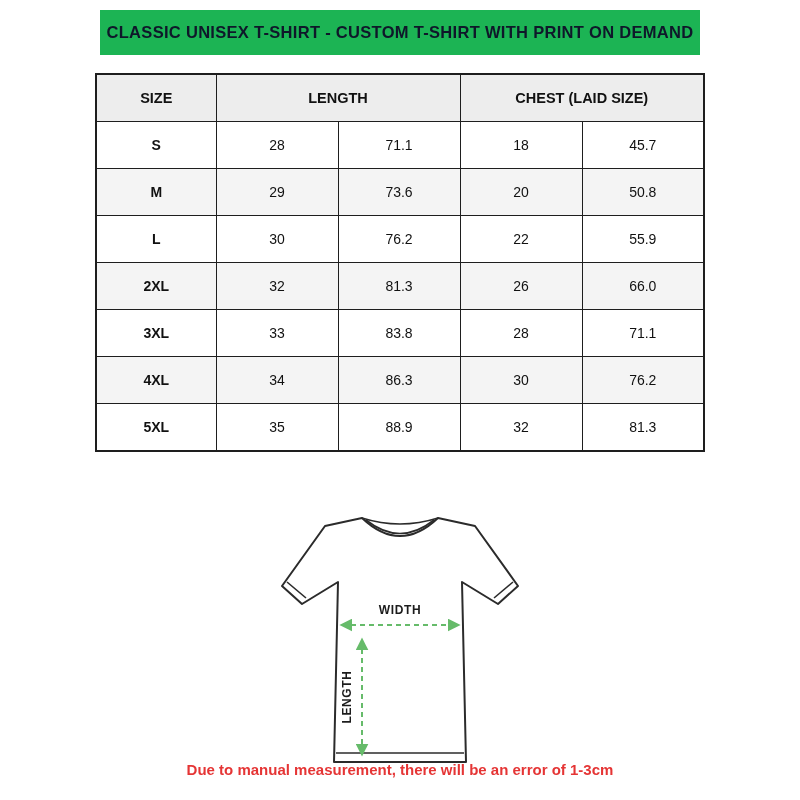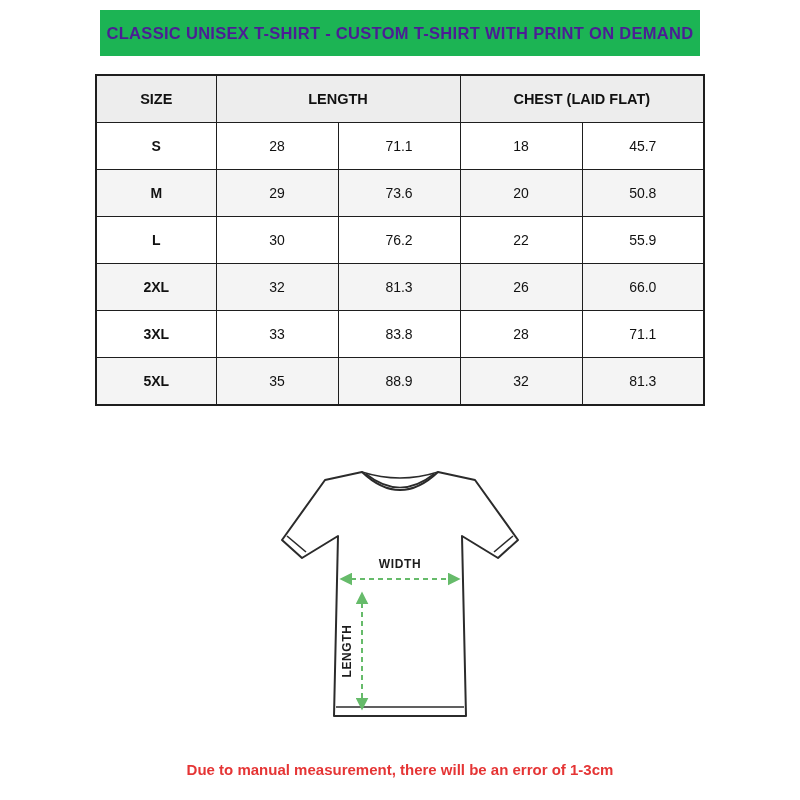--- a/index.html
+++ b/index.html
@@ -15,21 +15,21 @@
   body{
     width:800px;height:800px;background:#ffffff;
     font-family:"Liberation Sans", sans-serif;color:#111;
   }
   .page{
     width:800px;height:800px;position:relative;overflow:hidden;
     display:flex;flex-direction:column;align-items:center;
   }
   .banner{
     margin-top:10px;width:600px;height:46px;
-    background:var(--banner-bg);color:#4c1d95;
+    background:var(--banner-bg);color:#0f172a;
     display:flex;align-items:center;justify-content:center;
     font-weight:700;font-size:16.5px;letter-spacing:.3px;text-align:center;
   }
   .table-wrap{margin-top:18px;width:610px;}
   table.size-chart{
     width:100%;border-collapse:collapse;border:2px solid var(--line);
     table-layout:fixed;
   }
   table.size-chart col.c-size{width:120px;}
   table.size-chart th, table.size-chart td{
@@ -72,21 +72,21 @@
         <col class="c-size">
           <col>
           <col>
           <col>
           <col>
       </colgroup>
       <thead>
         <tr>
           <th>SIZE</th>
           <th colspan="2">LENGTH</th>
-          <th colspan="2">CHEST (LAID FLAT)</th>
+          <th colspan="2">CHEST (LAID SIZE)</th>
         </tr>
       </thead>
       <tbody>
         <tr>
           <td class="size-cell">S</td>
           <td>28</td>
           <td>71.1</td>
           <td>18</td>
           <td>45.7</td>
         </tr>
@@ -110,20 +110,27 @@
           <td>81.3</td>
           <td>26</td>
           <td>66.0</td>
         </tr>
         <tr>
           <td class="size-cell">3XL</td>
           <td>33</td>
           <td>83.8</td>
           <td>28</td>
           <td>71.1</td>
+        </tr>
+        <tr>
+          <td class="size-cell">4XL</td>
+          <td>34</td>
+          <td>86.3</td>
+          <td>30</td>
+          <td>76.2</td>
         </tr>
         <tr>
           <td class="size-cell">5XL</td>
           <td>35</td>
           <td>88.9</td>
           <td>32</td>
           <td>81.3</td>
         </tr>
       </tbody>
     </table>

